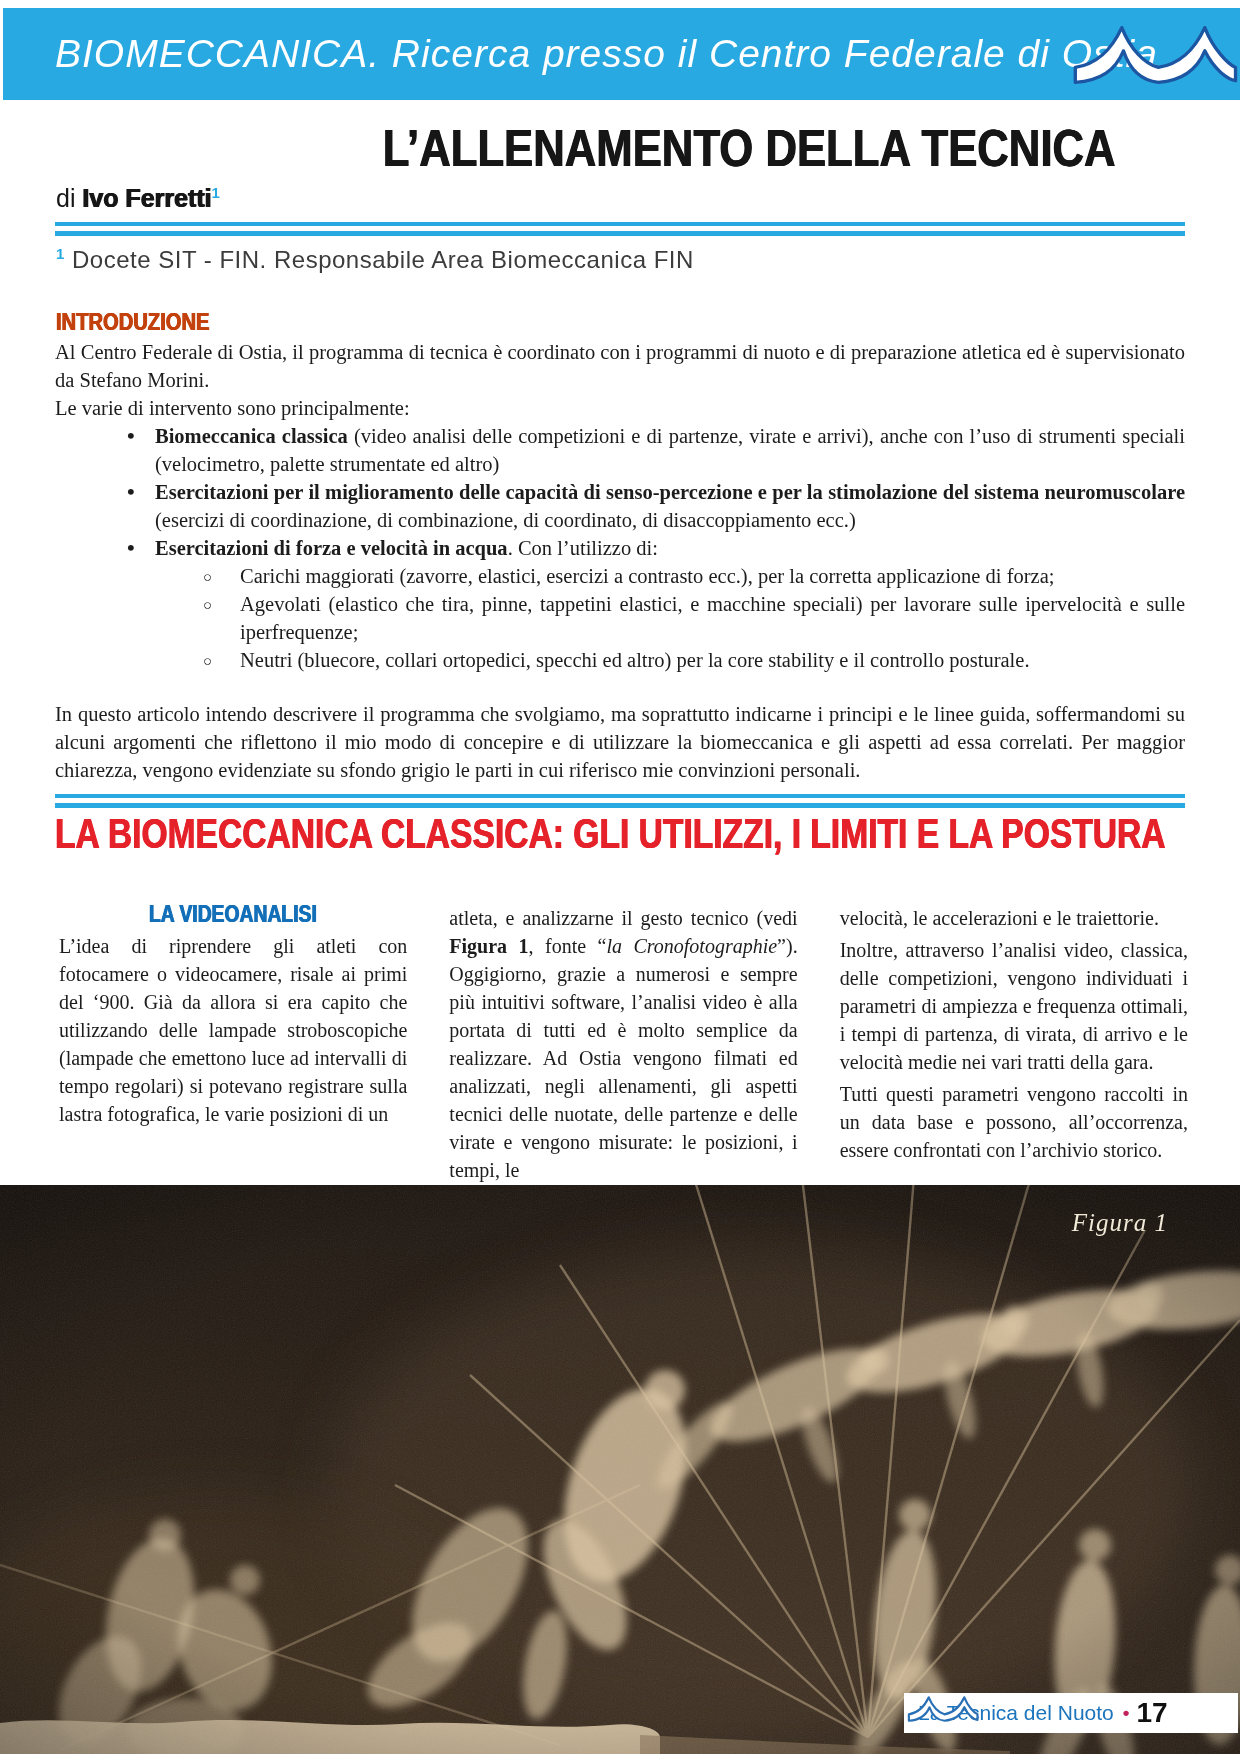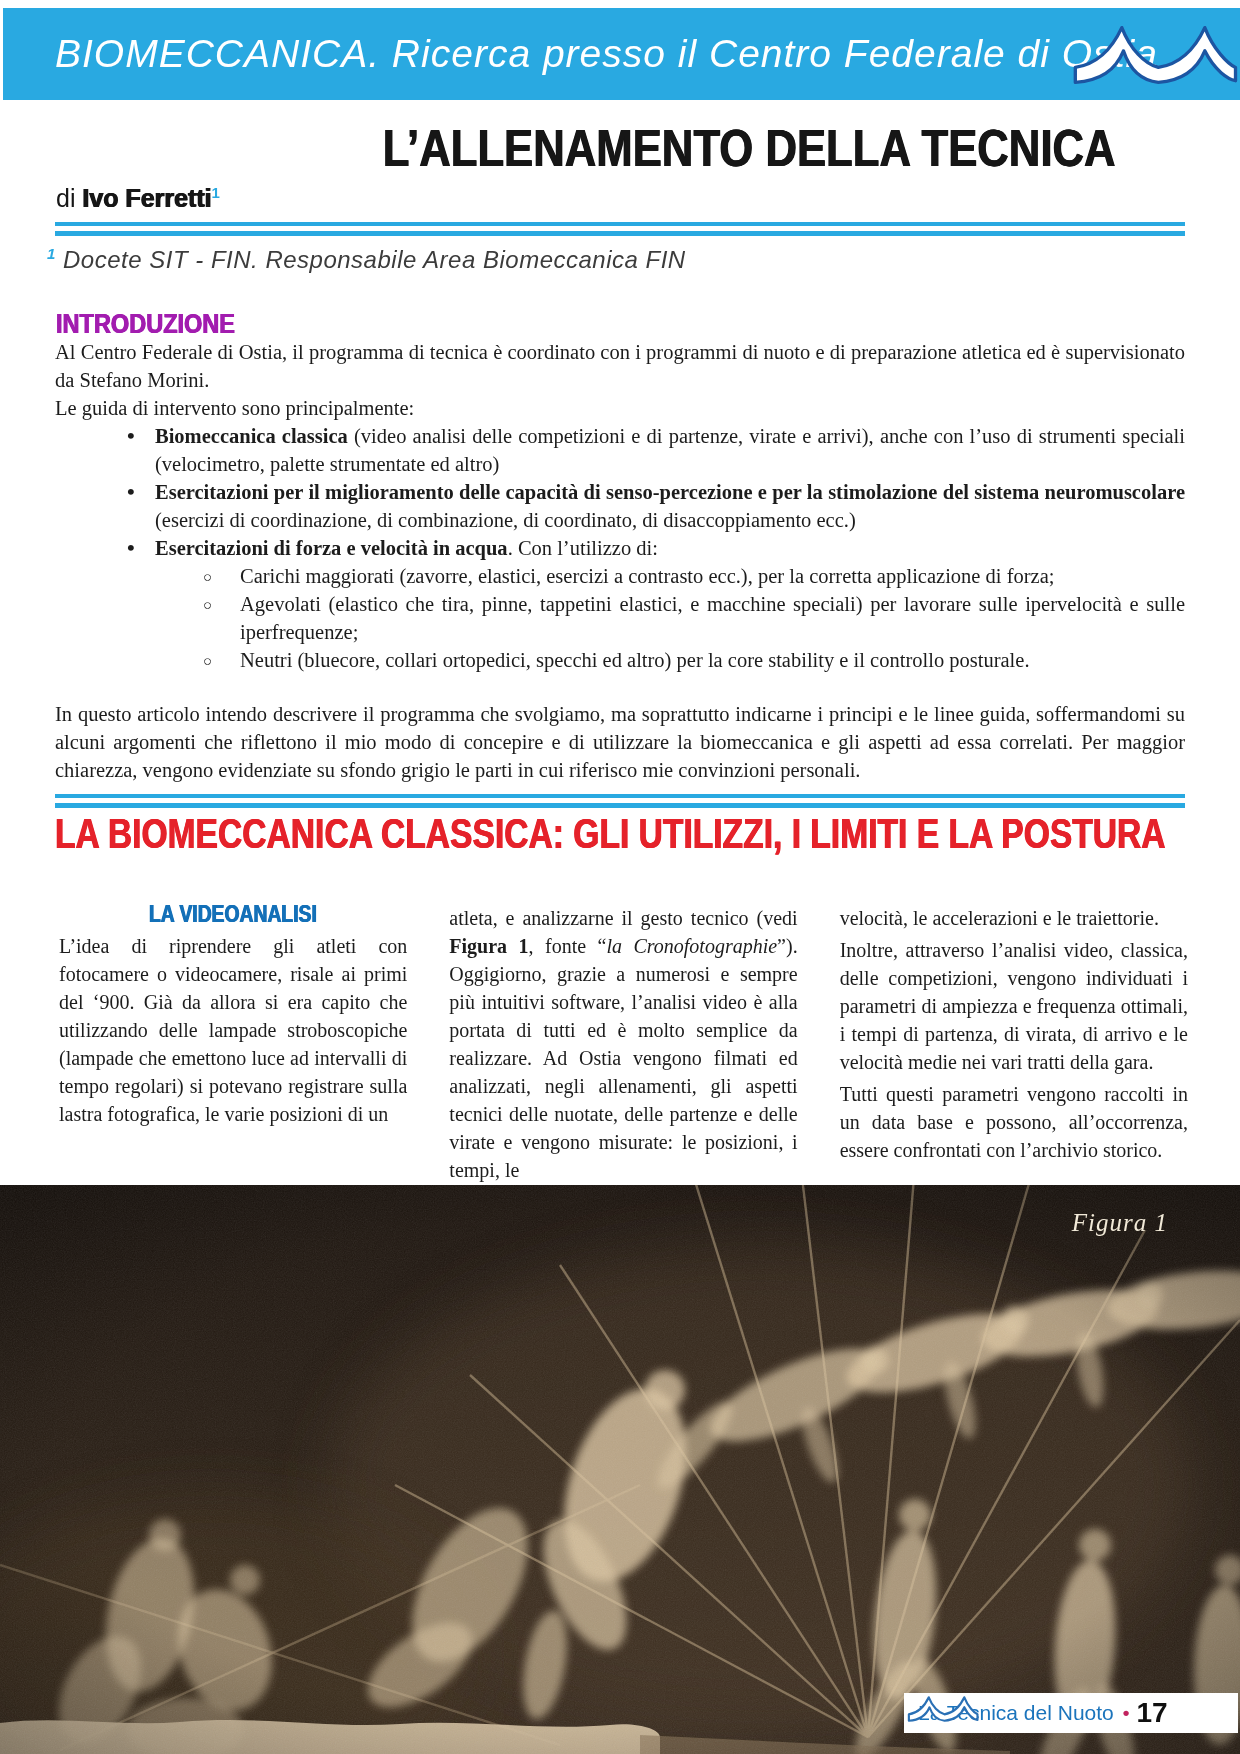--- a/index.html
+++ b/index.html
@@ -27,25 +27,25 @@
   .title-wrap { position:absolute; top:118px; left:64px; right:55px; text-align:right; }
   .title { font-size:52px; font-weight:bold; color:#161616; letter-spacing:0; white-space:nowrap; }
   .byline { position:absolute; top:184px; left:56px; font-size:25px; color:#161616; }
   .byline .prefix { font-weight:400; }
   .byline .author { font-weight:bold; }
   sup.mark { color:#29a9e1; font-weight:bold; font-size:15px; vertical-align:super; }
   .rule { position:absolute; left:55px; right:55px; height:14px;
           border-top:4px solid #29a9e1; border-bottom:5px solid #29a9e1; }
   .rule1 { top:222px; }
   .rule2 { top:794px; }
-  .footnote { position:absolute; top:245px; left:47px; font-style:italic;
+  .footnote { position:absolute; top:245px; left:56px; 
               font-size:24px; color:#3c3c3c; letter-spacing:0.5px; }
   
   .intro-heading { position:absolute; top:308px; left:56px;
-                   font-size:28px; font-weight:bold; color:#a21caf; white-space:nowrap;text-align:right; }
+                   font-size:24px; font-weight:bold; color:#c2410c; white-space:nowrap;text-align:right; }
   .main-text {
     position:absolute; top:338px; left:55px; right:55px;
     font-family:"Liberation Serif", serif; font-size:20.5px; line-height:28px;
     text-align:justify; color:#1c1c1c;
   }
   .b1 { position:relative; padding-left:100px; }
   .b1::before { content:"\2022"; position:absolute; left:72px; top:0; font-weight:bold; font-size:22px; }
   .b2 { position:relative; padding-left:185px; }
   .b2::before { content:"\25CB"; position:absolute; left:148px; top:1px; font-size:15px; }
   .closing { margin-top:26px; }
@@ -106,21 +106,21 @@
     <sup class="mark">1</sup>
     <span>Docete SIT - FIN. Responsabile Area Biomeccanica FIN</span>
   </div>
 
   <div class="intro-heading">
     <span class="condL heavy">INTRODUZIONE</span>
   </div>
 
   <div class="main-text">
     <p>Al Centro Federale di Ostia, il programma di tecnica è coordinato con i programmi di nuoto e di preparazione atletica ed è supervisionato da Stefano Morini.</p>
-    <p>Le guida di intervento sono principalmente:</p>
+    <p>Le varie di intervento sono principalmente:</p>
     <div class="b1">
       <span class="bold-ref">Biomeccanica classica</span><span> (video analisi delle competizioni e di partenze, virate e arrivi), anche con l’uso di strumenti speciali (velocimetro, palette strumentate ed altro)</span>
     </div>
     <div class="b1">
       <span class="bold-ref">Esercitazioni per il miglioramento delle capacità di senso-percezione e per la stimolazione del sistema neuromuscolare</span><span> (esercizi di coordinazione, di combinazione, di coordinato, di disaccoppiamento ecc.)</span>
     </div>
     <div class="b1">
       <span class="bold-ref">Esercitazioni di forza e velocità in acqua</span><span>. Con l’utilizzo di:</span>
     </div>
     <div class="b2">Carichi maggiorati (zavorre, elastici, esercizi a contrasto ecc.), per la corretta applicazione di forza;</div>

